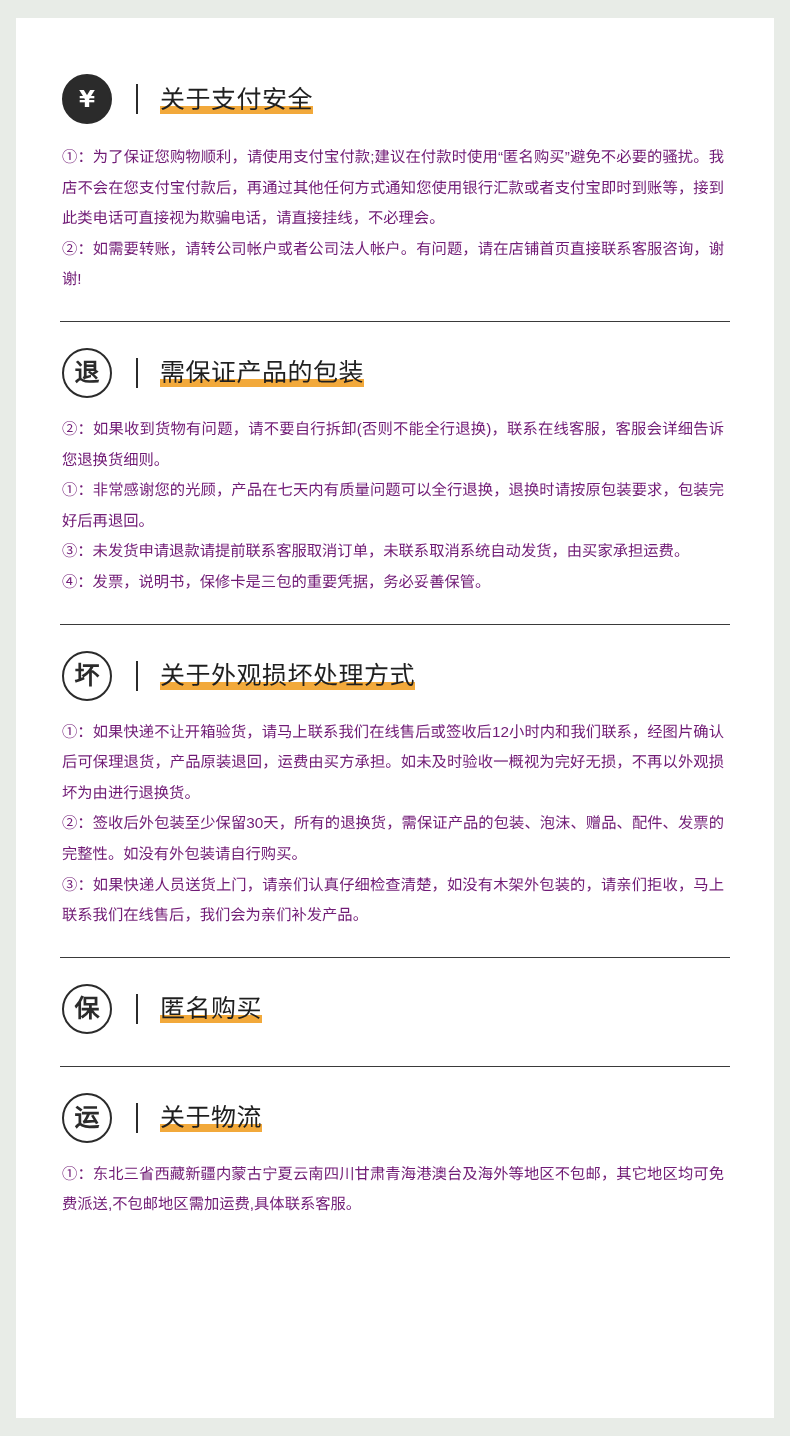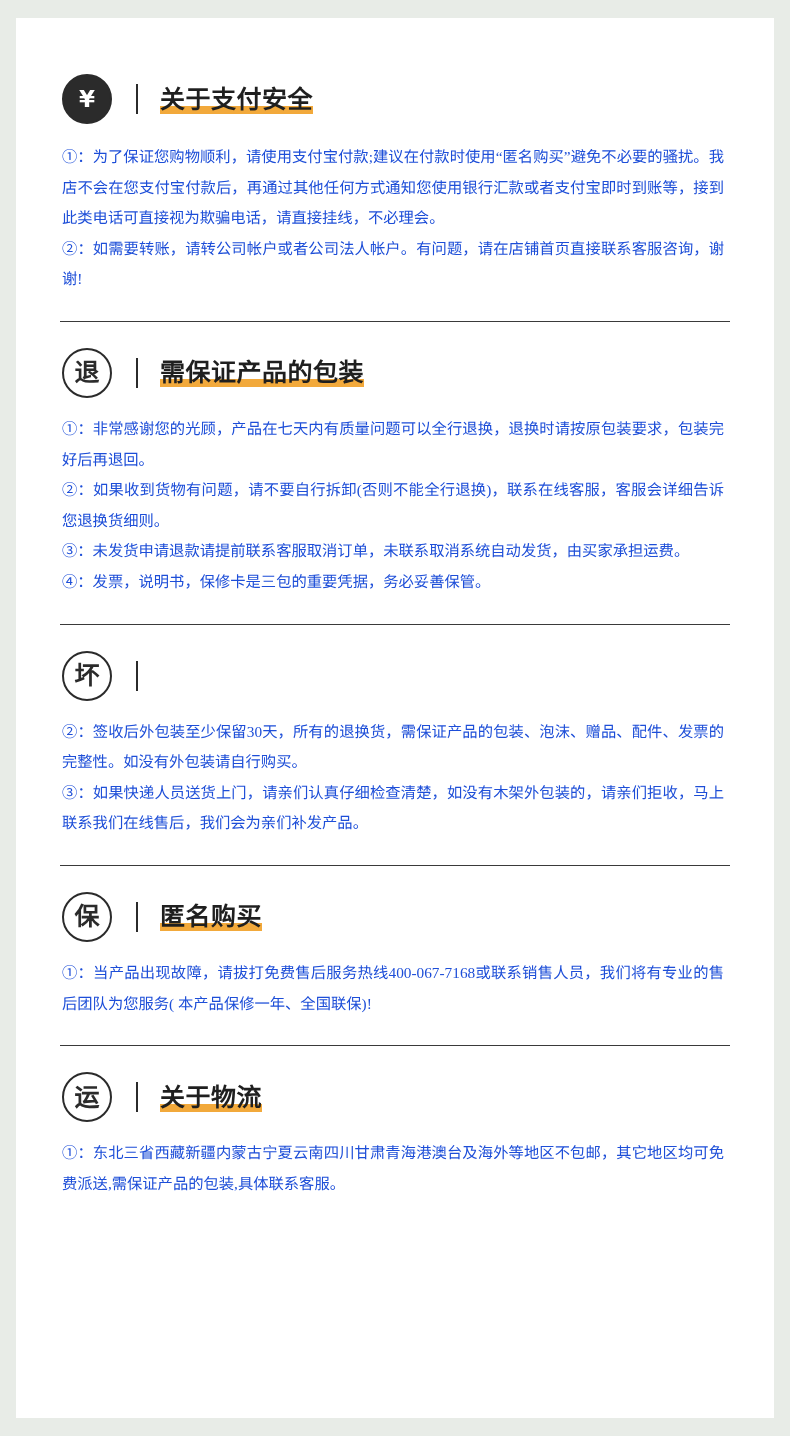--- a/index.html
+++ b/index.html
@@ -81,21 +81,21 @@
     flex: 0 0 auto;
   }
   .title-wrap {
     position: relative;
     display: inline-block;
   }
   .title {
     position: relative;
     z-index: 2;
     font-size: 25px;
-    font-weight: bold;
+    font-weight: normal;
     color: #1f1f1f;
     letter-spacing: 0.5px;
     line-height: 1;
     font-family: "DejaVu Sans", "Liberation Sans", sans-serif;
   }
   .title-underline {
     position: absolute;
     left: 0;
     right: 0;
     bottom: -2px;
@@ -105,23 +105,23 @@
   }
 
   .body {
     padding-left: 2px;
     padding-right: 6px;
     padding-top: 10px;
   }
   .para {
     font-size: 15.3px;
     line-height: 2.0;
-    color: #1d4ed8;
+    color: #701a75;
     text-align: justify;
-    font-family: Liberation Serif, serif;
+    font-family: Liberation Sans, sans-serif;
   }
 
   .sec-pay .body { padding-top: 12px; }
   .sec-logistics .body { padding-bottom: 8px; }
 </style>
 </head>
 <body>
 
 <div class="page">
   <div class="sheet">
@@ -150,72 +150,74 @@
         <div class="badge">
           <span class="glyph">退</span>
         </div>
         <div class="vbar"></div>
         <div class="title-wrap">
           <div class="title-underline"></div>
           <div class="title">需保证产品的包装</div>
         </div>
       </div>
       <div class="body">
+        <div class="para">②：如果收到货物有问题，请不要自行拆卸(否则不能全行退换)，联系在线客服，客服会详细告诉您退换货细则。</div>
         <div class="para">①：非常感谢您的光顾，产品在七天内有质量问题可以全行退换，退换时请按原包装要求，包装完好后再退回。</div>
-        <div class="para">②：如果收到货物有问题，请不要自行拆卸(否则不能全行退换)，联系在线客服，客服会详细告诉您退换货细则。</div>
         <div class="para">③：未发货申请退款请提前联系客服取消订单，未联系取消系统自动发货，由买家承担运费。</div>
         <div class="para">④：发票，说明书，保修卡是三包的重要凭据，务必妥善保管。</div>
       </div>
     </div>
 
     <div class="divider"></div>
 
     <div class="section sec-damage">
       <div class="sec-head">
         <div class="badge">
           <span class="glyph">坏</span>
         </div>
         <div class="vbar"></div>
-      </div>
-      <div class="body">
+        <div class="title-wrap">
+          <div class="title-underline"></div>
+          <div class="title">关于外观损坏处理方式</div>
+        </div>
+      </div>
+      <div class="body">
+        <div class="para">①：如果快递不让开箱验货，请马上联系我们在线售后或签收后12小时内和我们联系，经图片确认后可保理退货，产品原装退回，运费由买方承担。如未及时验收一概视为完好无损，不再以外观损坏为由进行退换货。</div>
         <div class="para">②：签收后外包装至少保留30天，所有的退换货，需保证产品的包装、泡沫、赠品、配件、发票的完整性。如没有外包装请自行购买。</div>
         <div class="para">③：如果快递人员送货上门，请亲们认真仔细检查清楚，如没有木架外包装的，请亲们拒收，马上联系我们在线售后，我们会为亲们补发产品。</div>
       </div>
     </div>
 
     <div class="divider"></div>
 
     <div class="section sec-after">
       <div class="sec-head">
         <div class="badge">
           <span class="glyph">保</span>
         </div>
         <div class="vbar"></div>
         <div class="title-wrap">
           <div class="title-underline"></div>
           <div class="title">匿名购买</div>
         </div>
       </div>
-      <div class="body">
-        <div class="para">①：当产品出现故障，请拔打免费售后服务热线400-067-7168或联系销售人员，我们将有专业的售后团队为您服务( 本产品保修一年、全国联保)!</div>
-      </div>
     </div>
 
     <div class="divider"></div>
 
     <div class="section sec-logistics">
       <div class="sec-head">
         <div class="badge">
           <span class="glyph">运</span>
         </div>
         <div class="vbar"></div>
         <div class="title-wrap">
           <div class="title-underline"></div>
           <div class="title">关于物流</div>
         </div>
       </div>
       <div class="body">
-        <div class="para">①：东北三省西藏新疆内蒙古宁夏云南四川甘肃青海港澳台及海外等地区不包邮，其它地区均可免费派送,需保证产品的包装,具体联系客服。</div>
+        <div class="para">①：东北三省西藏新疆内蒙古宁夏云南四川甘肃青海港澳台及海外等地区不包邮，其它地区均可免费派送,不包邮地区需加运费,具体联系客服。</div>
       </div>
     </div>
 
   </div>
 </div>
 
 </body></html>

